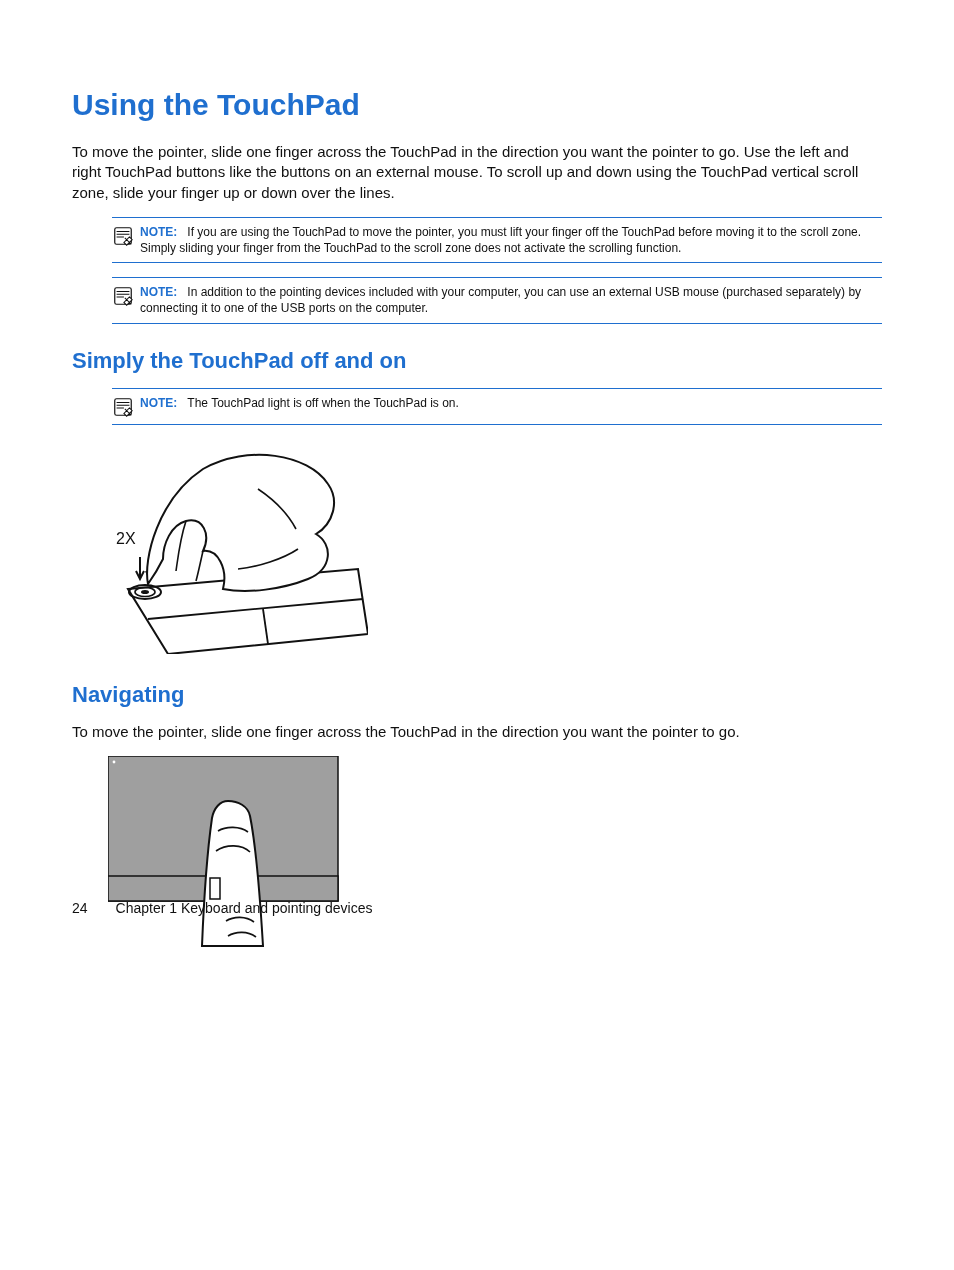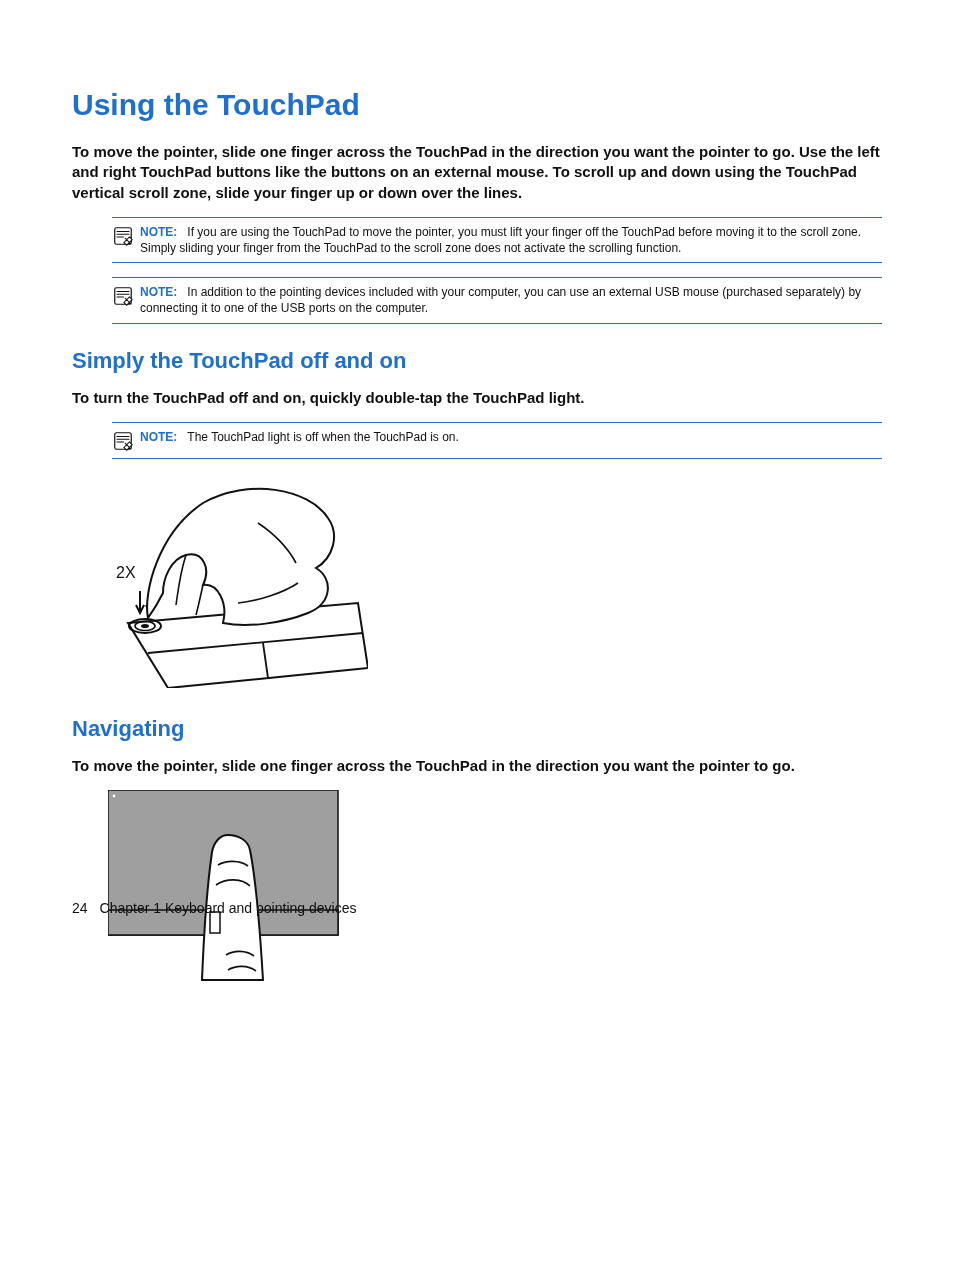--- a/index.html
+++ b/index.html
@@ -17,21 +17,20 @@
     position: relative;
   }
   h1.title {
     color: #1f6fcf;
     font-size: 30px;
     font-weight: bold;
     margin: 0 0 20px 0;
   }
   .indent {
     margin-left: 72px;
-    font-weight: bold;
   }
   p.body {
     font-size: 15px;
     line-height: 1.35;
     margin: 0 0 14px 0;
   }
   .note-block {
     border-top: 1px solid #1f6fcf;
     border-bottom: 1px solid #1f6fcf;
     padding: 6px 0 6px 0;
@@ -65,21 +64,21 @@
   .illus {
     margin: 6px 0 24px 36px;
   }
   .footer {
     position: absolute;
     left: 72px;
     bottom: 68px;
     font-size: 14px;
   }
   .footer .pnum {
-    margin-right: 12px;
+    margin-right: 28px;
   }
 </style>
 </head>
 <body>
 
 <div class="page">
 
   <h1 class="title">Using the TouchPad</h1>
 
   <p class="body indent">To move the pointer, slide one finger across the TouchPad in the direction you want the pointer to go. Use the left and right TouchPad buttons like the buttons on an external mouse. To scroll up and down using the TouchPad vertical scroll zone, slide your finger up or down over the lines.</p>
@@ -104,21 +103,20 @@
         <path d="M5 7 h14 M5 10 h14 M5 13 h8" stroke="#111" stroke-width="1.1" fill="none"></path>
         <path d="M14 14 l7 7 M19 13 l3 3 -6 6 -3 -3 z" stroke="#111" stroke-width="1.1" fill="#fff"></path>
       </svg>
     </span>
     <div class="note-text">
       <span class="note-label">NOTE:</span><span>In addition to the pointing devices included with your computer, you can use an external USB mouse (purchased separately) by connecting it to one of the USB ports on the computer.</span>
     </div>
   </div>
 
   <h2 class="subhead">Simply the TouchPad off and on</h2>
-  <p class="body indent">To turn the TouchPad off and on, quickly double-tap the TouchPad light.</p>
 
   <div class="note-block">
     <span class="note-icon">
       <svg viewBox="0 0 24 24" width="22" height="22">
         <rect x="3" y="3" width="18" height="18" rx="2" fill="none" stroke="#111" stroke-width="1.3"></rect>
         <path d="M5 7 h14 M5 10 h14 M5 13 h8" stroke="#111" stroke-width="1.1" fill="none"></path>
         <path d="M14 14 l7 7 M19 13 l3 3 -6 6 -3 -3 z" stroke="#111" stroke-width="1.1" fill="#fff"></path>
       </svg>
     </span>
     <div class="note-text">

